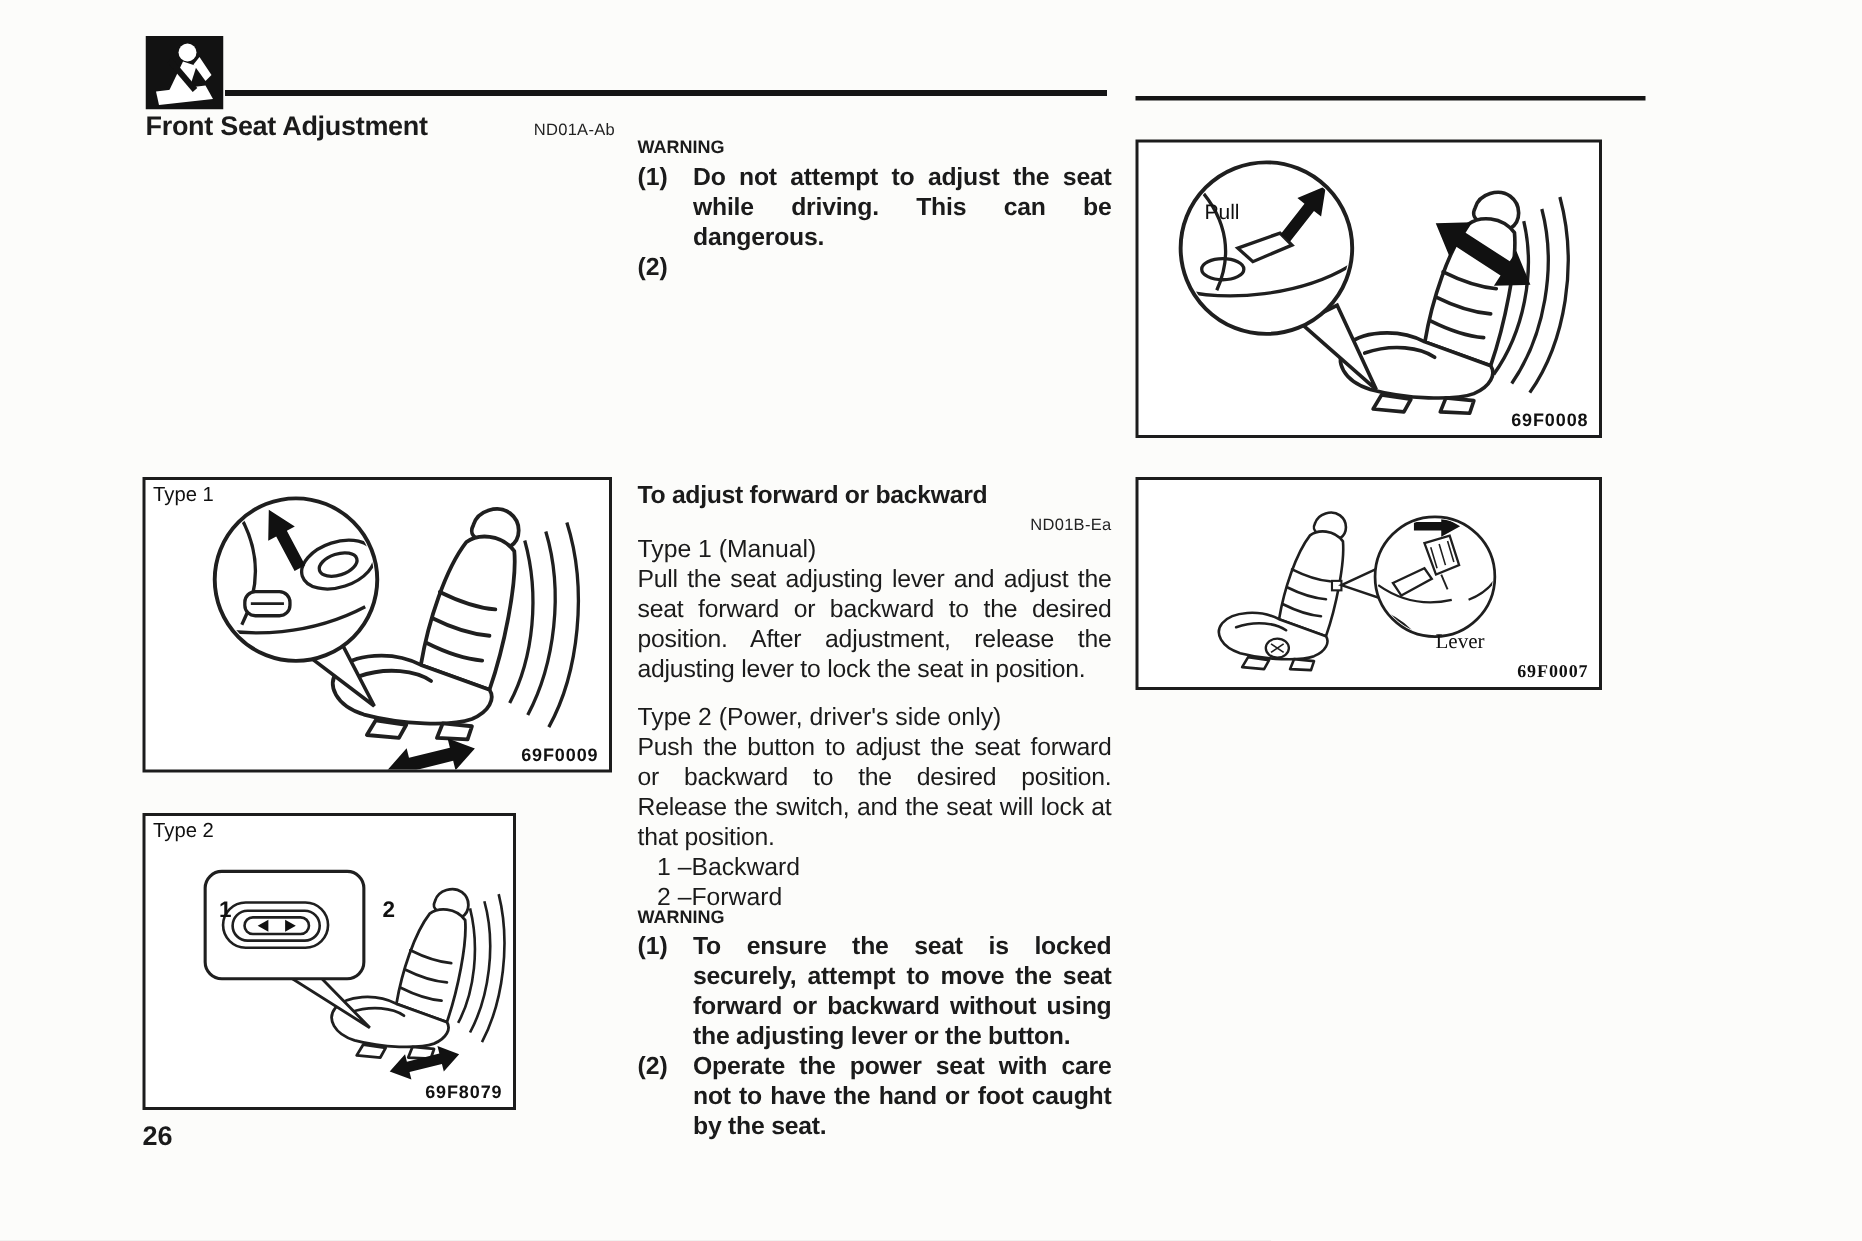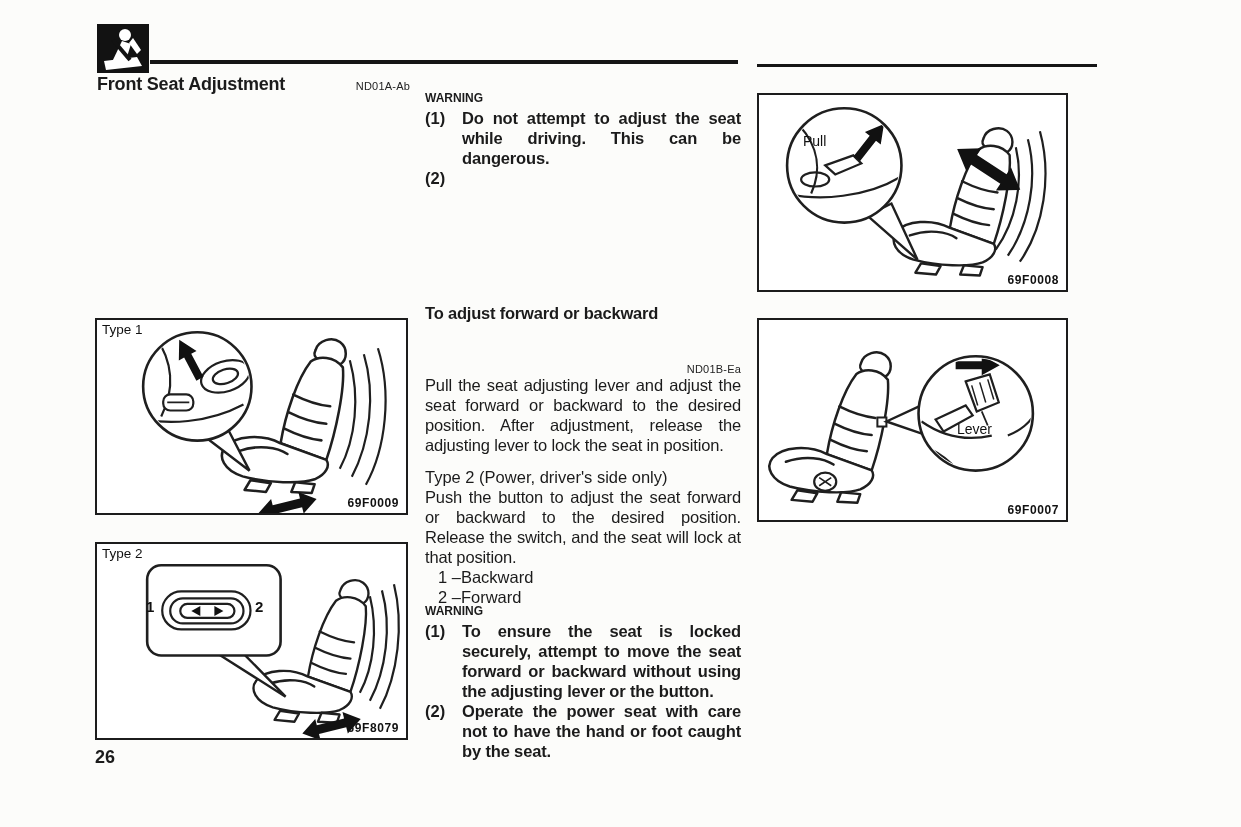--- a/index.html
+++ b/index.html
@@ -19,33 +19,33 @@
   .intro{position:absolute;left:97px;top:126px;width:313px;}
 
   .mid{width:316px;position:absolute;left:425px;}
   .warn-title{font-size:12px;font-weight:bold;line-height:20px;}
   .witem{display:flex;font-weight:bold;}
   .wnum{width:37px;flex:none;font-size:16.5px;line-height:20px;}
   .wtext{flex:1;}
   #warning1{top:88px;}
   #section{top:304px;}
   #warning2{top:601px;}
-  .sec-head{display:flex;align-items:flex-start;flex-direction:column;}
+  .sec-head{display:flex;align-items:center;}
   .sec-title{font-size:16.5px;font-weight:bold;letter-spacing:-0.2px;}
   .sec-head .sec-code{margin-left:auto;margin-top:40px;}
   .plain{font-size:16.5px;line-height:20px;}
   .gap12{height:12px;}
   .legend{padding-left:13px;}
 
   
   .fig{position:absolute;border:2.5px solid #1c1c1c;background:#ffffff;box-sizing:border-box;}
   #fig1{left:95px;top:318px;width:313px;height:197px;}
-  #fig2{left:95px;top:542px;width:313px;height:198px;}
+  #fig2{left:95px;top:542px;width:249px;height:198px;}
   #figA{left:757px;top:93px;width:311px;height:199px;}
-  #figB{left:757px;top:318px;width:311px;height:204px;}
+  #figB{left:757px;top:318px;width:311px;height:142px;font-family:Liberation Serif, serif;}
   .art{position:absolute;left:0;top:0;width:100%;height:100%;}
   .figlabel{position:absolute;left:5px;top:2px;font-size:13.5px;color:#111;}
   .figcode{position:absolute;right:7px;bottom:3px;font-size:12px;font-weight:bold;letter-spacing:0.6px;color:#111;}
   .inset-label{position:absolute;font-size:14px;color:#111;}
   .sw-num{position:absolute;font-size:15px;font-weight:bold;color:#111;}
 
   .page-num{position:absolute;left:95px;top:747px;font-size:18px;font-weight:bold;}
 </style>
 </head>
 <body>
@@ -101,20 +101,21 @@
     <div class="witem">
       <span class="wnum">(2)</span>
     </div>
   </div>
 
   <div class="mid" id="section" style="position:absolute;">
     <div class="sec-head">
       <span class="sec-title">To adjust forward or backward</span>
       <span class="sec-code">ND01B-Ea</span>
     </div>
+    <div class="plain">Type 1 (Manual)</div>
     <div class="body-text">Pull the seat adjusting lever and adjust the seat forward or backward to the desired position. After adjustment, release the adjusting lever to lock the seat in position.</div>
     <div class="gap12"></div>
     <div class="plain">Type 2 (Power, driver's side only)</div>
     <div class="body-text">Push the button to adjust the seat forward or backward to the desired position. Release the switch, and the seat will lock at that position.</div>
     <div class="plain legend">1 –Backward</div>
     <div class="plain legend">2 –Forward</div>
   </div>
 
   <div class="mid" id="warning2" style="position:absolute;">
     <div class="warn-title">WARNING</div>

